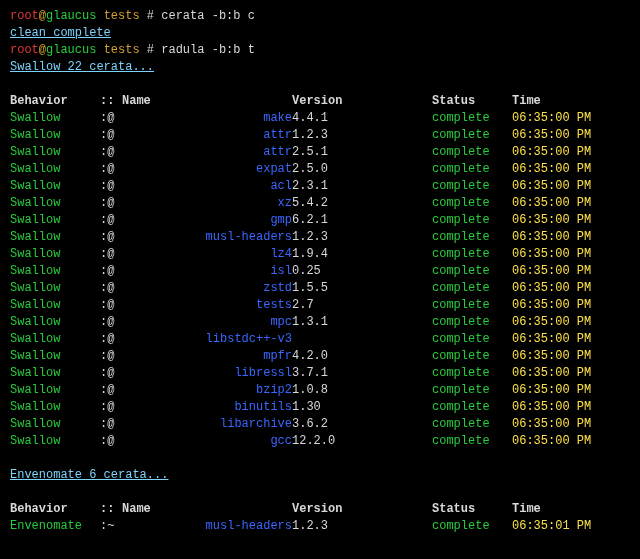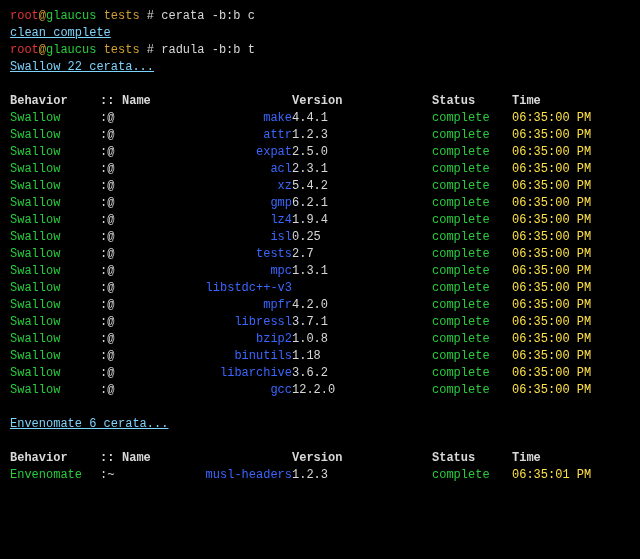--- a/index.html
+++ b/index.html
@@ -42,33 +42,36 @@
   <div class="row"><span class="red">root</span><span class="yellow">@</span><span class="green">glaucus</span> <span class="yellow">tests</span> <span class="white">#</span> <span class="white">radula -b:b t</span></div>
 
   <div class="row dim">Swallow 22 cerata...</div>
   <div class="row">&nbsp;</div>
 
   <div class="row hdr"><span class="col-behavior">Behavior</span><span class="col-sep">::</span><span class="col-name">Name</span><span class="col-version">Version</span><span class="col-status">Status</span><span class="col-time">Time</span></div>
 
   <div id="swallow-rows">
       <div class="row"><span class="col-behavior green">Swallow</span><span class="col-sep white">:@</span><span class="col-name blue">make</span><span class="col-version white">4.4.1</span><span class="col-status green">complete</span><span class="col-time orange">06:35:00 PM</span></div>
       <div class="row"><span class="col-behavior green">Swallow</span><span class="col-sep white">:@</span><span class="col-name blue">attr</span><span class="col-version white">1.2.3</span><span class="col-status green">complete</span><span class="col-time orange">06:35:00 PM</span></div>
+      <div class="row"><span class="col-behavior green">Swallow</span><span class="col-sep white">:@</span><span class="col-name blue">attr</span><span class="col-version white">2.5.1</span><span class="col-status green">complete</span><span class="col-time orange">06:35:00 PM</span></div>
       <div class="row"><span class="col-behavior green">Swallow</span><span class="col-sep white">:@</span><span class="col-name blue">expat</span><span class="col-version white">2.5.0</span><span class="col-status green">complete</span><span class="col-time orange">06:35:00 PM</span></div>
       <div class="row"><span class="col-behavior green">Swallow</span><span class="col-sep white">:@</span><span class="col-name blue">acl</span><span class="col-version white">2.3.1</span><span class="col-status green">complete</span><span class="col-time orange">06:35:00 PM</span></div>
       <div class="row"><span class="col-behavior green">Swallow</span><span class="col-sep white">:@</span><span class="col-name blue">xz</span><span class="col-version white">5.4.2</span><span class="col-status green">complete</span><span class="col-time orange">06:35:00 PM</span></div>
       <div class="row"><span class="col-behavior green">Swallow</span><span class="col-sep white">:@</span><span class="col-name blue">gmp</span><span class="col-version white">6.2.1</span><span class="col-status green">complete</span><span class="col-time orange">06:35:00 PM</span></div>
+      <div class="row"><span class="col-behavior green">Swallow</span><span class="col-sep white">:@</span><span class="col-name blue">musl-headers</span><span class="col-version white">1.2.3</span><span class="col-status green">complete</span><span class="col-time orange">06:35:00 PM</span></div>
       <div class="row"><span class="col-behavior green">Swallow</span><span class="col-sep white">:@</span><span class="col-name blue">lz4</span><span class="col-version white">1.9.4</span><span class="col-status green">complete</span><span class="col-time orange">06:35:00 PM</span></div>
       <div class="row"><span class="col-behavior green">Swallow</span><span class="col-sep white">:@</span><span class="col-name blue">isl</span><span class="col-version white">0.25</span><span class="col-status green">complete</span><span class="col-time orange">06:35:00 PM</span></div>
+      <div class="row"><span class="col-behavior green">Swallow</span><span class="col-sep white">:@</span><span class="col-name blue">zstd</span><span class="col-version white">1.5.5</span><span class="col-status green">complete</span><span class="col-time orange">06:35:00 PM</span></div>
       <div class="row"><span class="col-behavior green">Swallow</span><span class="col-sep white">:@</span><span class="col-name blue">tests</span><span class="col-version white">2.7</span><span class="col-status green">complete</span><span class="col-time orange">06:35:00 PM</span></div>
       <div class="row"><span class="col-behavior green">Swallow</span><span class="col-sep white">:@</span><span class="col-name blue">mpc</span><span class="col-version white">1.3.1</span><span class="col-status green">complete</span><span class="col-time orange">06:35:00 PM</span></div>
       <div class="row"><span class="col-behavior green">Swallow</span><span class="col-sep white">:@</span><span class="col-name blue">libstdc++-v3</span><span class="col-version white"></span><span class="col-status green">complete</span><span class="col-time orange">06:35:00 PM</span></div>
       <div class="row"><span class="col-behavior green">Swallow</span><span class="col-sep white">:@</span><span class="col-name blue">mpfr</span><span class="col-version white">4.2.0</span><span class="col-status green">complete</span><span class="col-time orange">06:35:00 PM</span></div>
       <div class="row"><span class="col-behavior green">Swallow</span><span class="col-sep white">:@</span><span class="col-name blue">libressl</span><span class="col-version white">3.7.1</span><span class="col-status green">complete</span><span class="col-time orange">06:35:00 PM</span></div>
       <div class="row"><span class="col-behavior green">Swallow</span><span class="col-sep white">:@</span><span class="col-name blue">bzip2</span><span class="col-version white">1.0.8</span><span class="col-status green">complete</span><span class="col-time orange">06:35:00 PM</span></div>
-      <div class="row"><span class="col-behavior green">Swallow</span><span class="col-sep white">:@</span><span class="col-name blue">binutils</span><span class="col-version white">1.18</span><span class="col-status green">complete</span><span class="col-time orange">06:35:00 PM</span></div>
+      <div class="row"><span class="col-behavior green">Swallow</span><span class="col-sep white">:@</span><span class="col-name blue">binutils</span><span class="col-version white">1.30</span><span class="col-status green">complete</span><span class="col-time orange">06:35:00 PM</span></div>
       <div class="row"><span class="col-behavior green">Swallow</span><span class="col-sep white">:@</span><span class="col-name blue">libarchive</span><span class="col-version white">3.6.2</span><span class="col-status green">complete</span><span class="col-time orange">06:35:00 PM</span></div>
       <div class="row"><span class="col-behavior green">Swallow</span><span class="col-sep white">:@</span><span class="col-name blue">gcc</span><span class="col-version white">12.2.0</span><span class="col-status green">complete</span><span class="col-time orange">06:35:00 PM</span></div>
     </div>
 
   <div class="row">&nbsp;</div>
   <div class="row dim">Envenomate 6 cerata...</div>
   <div class="row">&nbsp;</div>
 
   <div class="row hdr"><span class="col-behavior">Behavior</span><span class="col-sep">::</span><span class="col-name">Name</span><span class="col-version">Version</span><span class="col-status">Status</span><span class="col-time">Time</span></div>
 

